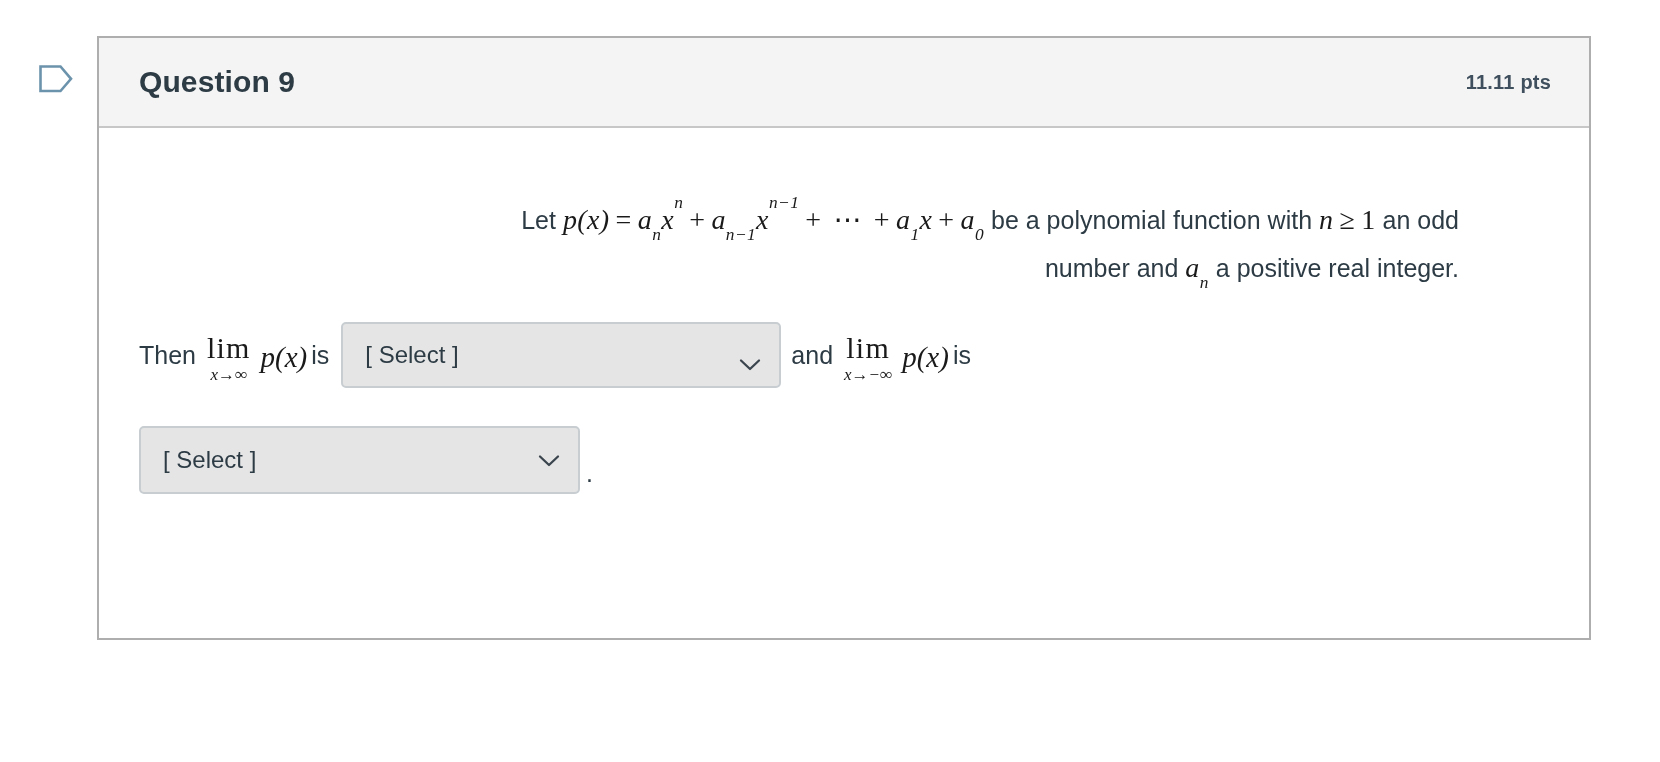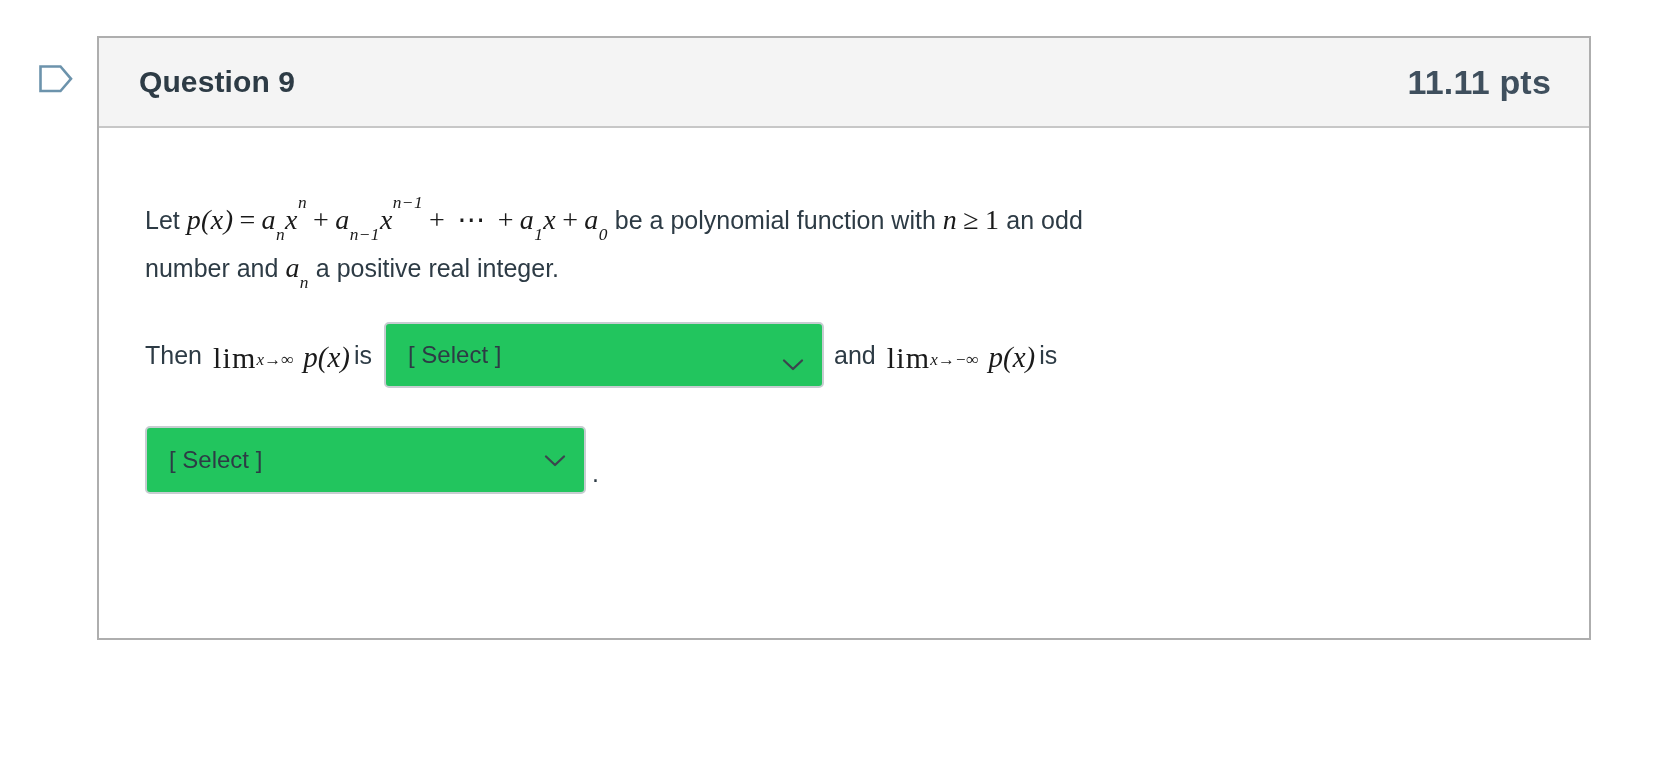--- a/index.html
+++ b/index.html
@@ -12,20 +12,21 @@
   }
   body {
     font-family: "Liberation Sans", sans-serif;
     -webkit-font-smoothing: antialiased;
   }
 
   .page {
     position: relative;
     width: 1660px;
     height: 596px;
+    text-align: right;
   }
 
   
   .flag-wrap {
     position: absolute;
     left: 38px;
     top: 62px;
     width: 36px;
     height: 34px;
   }
@@ -53,30 +54,29 @@
     padding: 0 38px 0 40px;
     box-sizing: border-box;
   }
   .question-title {
     font-size: 30px;
     font-weight: bold;
     color: #2d3b45;
     letter-spacing: 0.1px;
   }
   .question-points {
-    font-size: 34px;
+    font-size: 20px;
     font-weight: bold;
     color: #3f4f5d;
     letter-spacing: 0.2px;
   }
 
   .card-body {
     padding: 68px 40px 0 40px;
     box-sizing: border-box;
-    margin-left: 6px;
   }
 
   
   .prose {
     font-size: 25px;
     color: #2d3b45;
     line-height: 48px;
     max-width: 1320px;
   }
   .prose .txt { font-family: "Liberation Sans", sans-serif; }
@@ -100,21 +100,21 @@
     font-style: italic;
     line-height: 0;
     position: relative;
   }
   sub.m { top: 0.28em; }
   sup.m { top: -0.62em; }
 
   
   .limit {
     display: inline-flex;
-    flex-direction: row;
+    flex-direction: column;
     align-items: center;
     vertical-align: middle;
     font-family: "Liberation Serif", serif;
     color: #1a1a1a;
     position: relative;
     top: 3px;
     margin: 0 2px;
   }
   .limit .lim-op {
     font-style: normal;
@@ -148,21 +148,21 @@
     margin: 0 4px 0 8px;
   }
 
   
   .select-box {
     position: relative;
     display: inline-flex;
     align-items: center;
     border: 2px solid #c7cdd1;
     border-radius: 5px;
-    background: #22c55e;
+    background: #e5e5e5;
     box-sizing: border-box;
     cursor: pointer;
   }
   .select-box .sel-label {
     font-family: "Liberation Sans", sans-serif;
     font-size: 24px;
     color: #2d3b45;
     padding-left: 22px;
     white-space: nowrap;
   }

